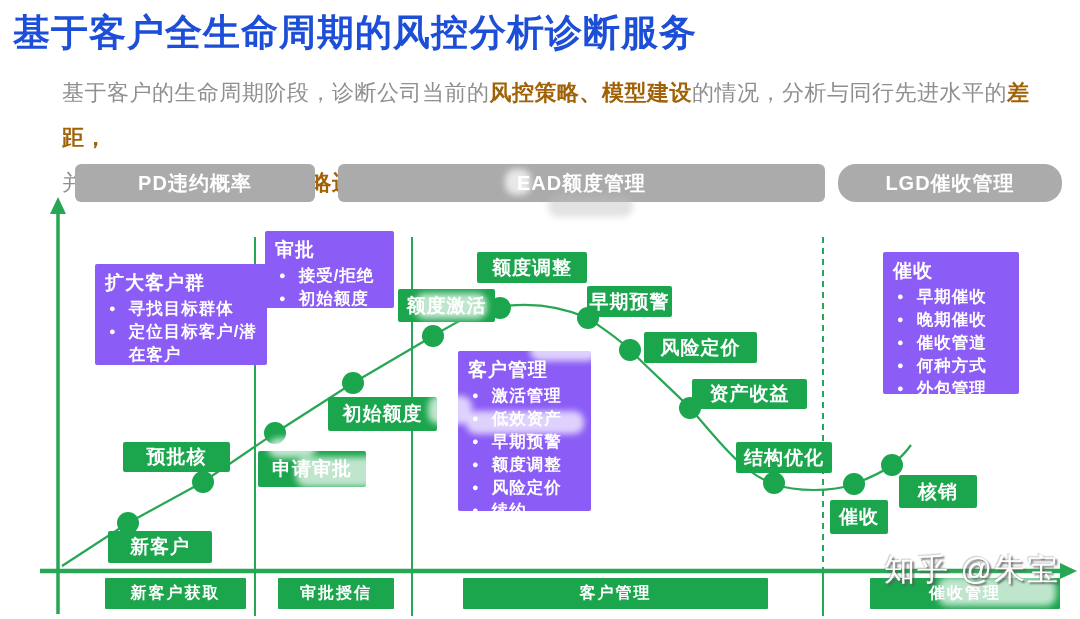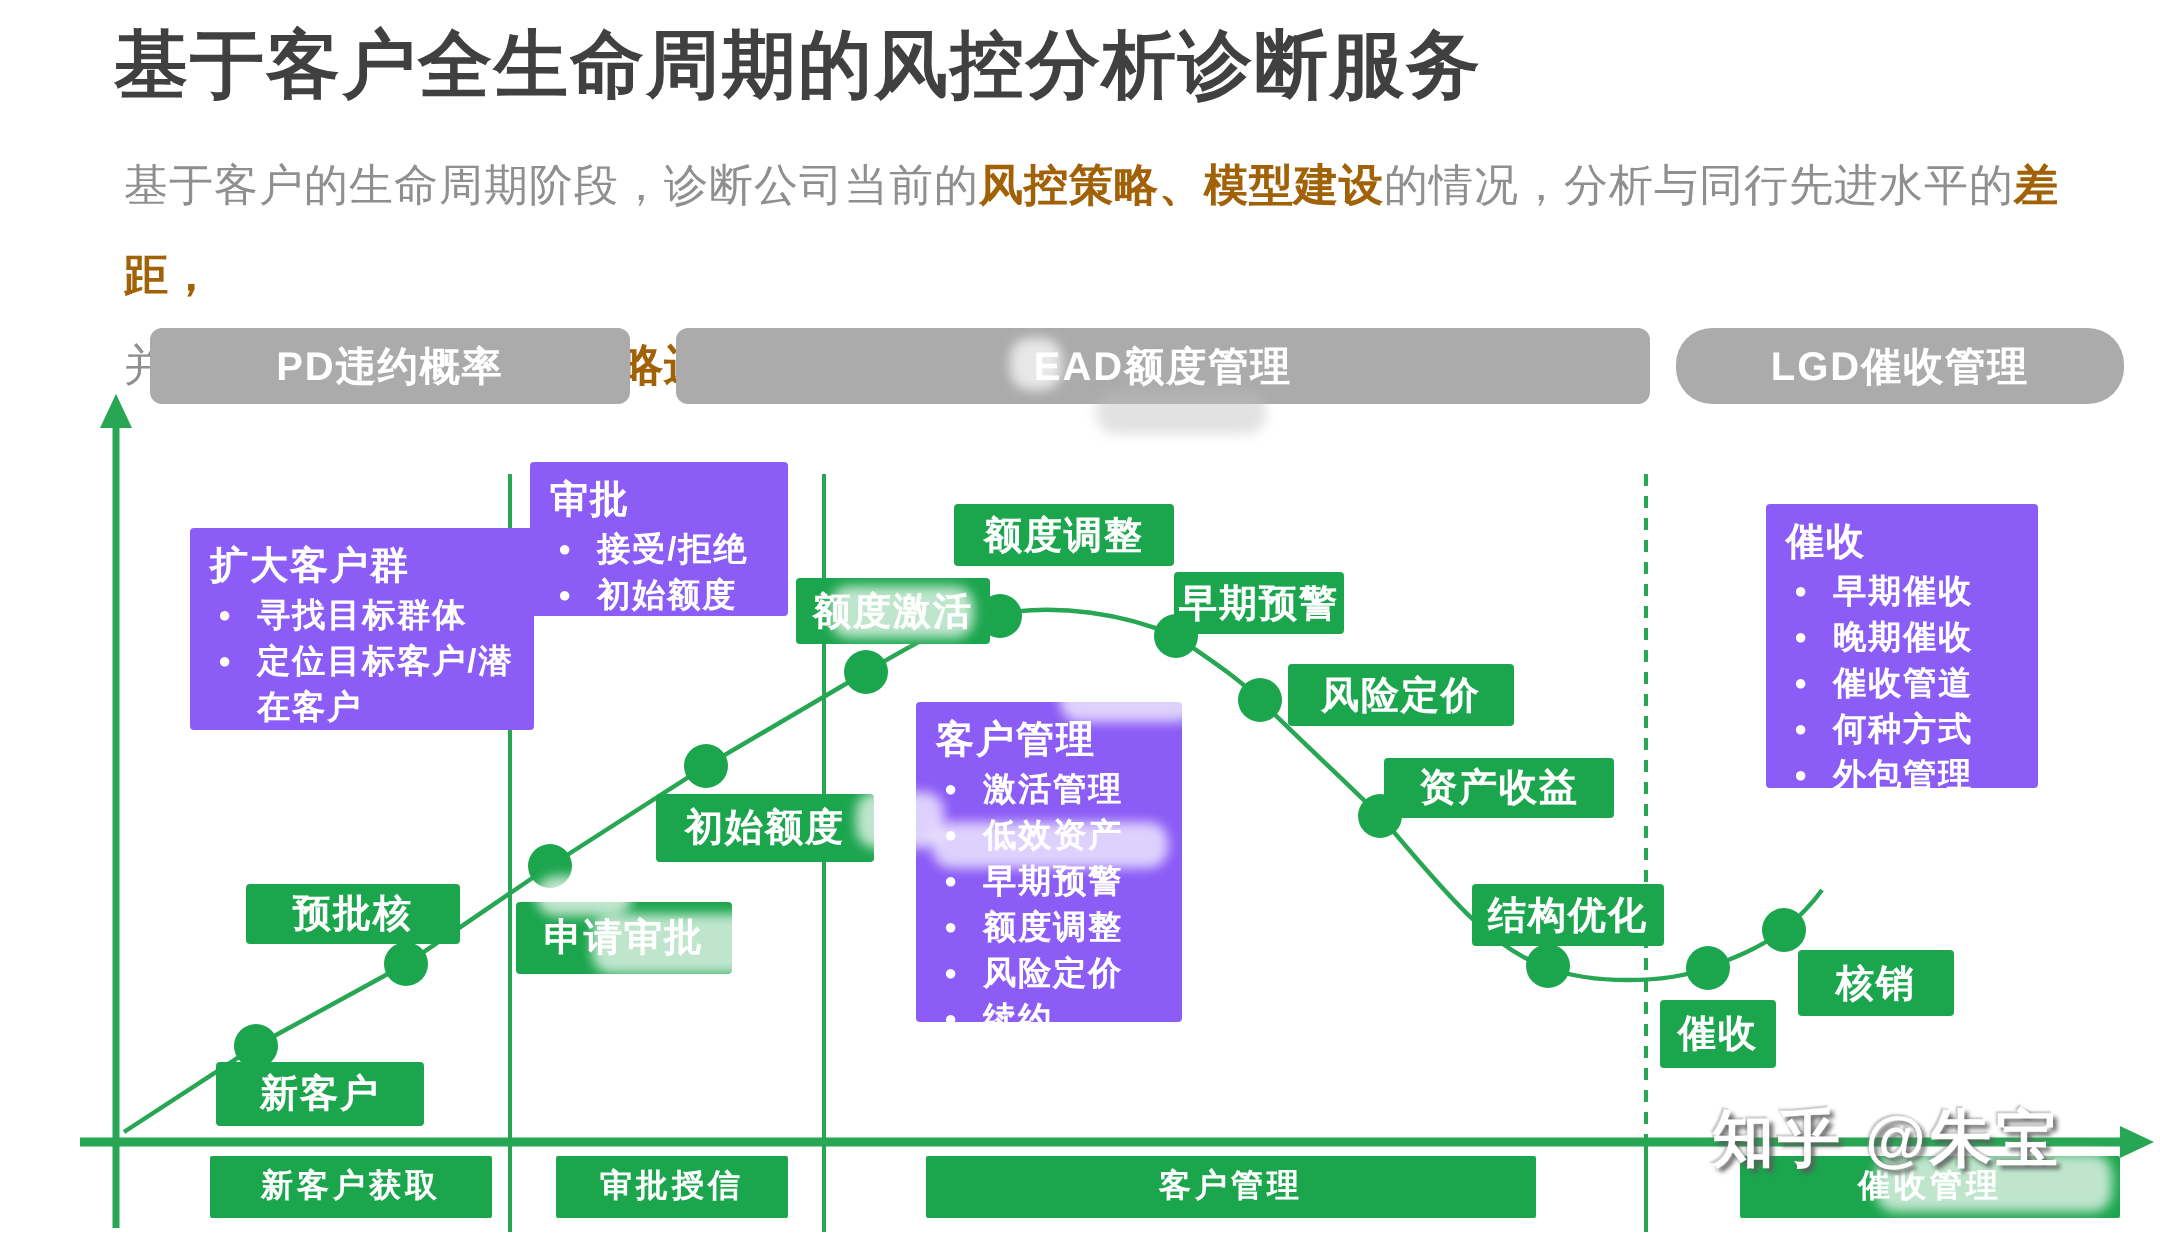--- a/index.html
+++ b/index.html
@@ -1,21 +1,21 @@
 <!DOCTYPE html>
 <html><head>
 <meta charset="utf-8">
 <style>
   html,body{margin:0;padding:0;background:#fff;}
   body{width:1080px;height:619px;position:relative;overflow:hidden;
        font-family:"Liberation Sans","DejaVu Sans",sans-serif;}
   #slide{position:absolute;inset:0;width:1080px;height:619px;background:#ffffff;}
 
   .title{position:absolute;left:13px;top:8px;font-size:37px;font-weight:bold;
-         color:#404040;letter-spacing:1px;white-space:nowrap;margin-left:44px;}
+         color:#1d4ed8;letter-spacing:1px;white-space:nowrap;}
   .subtitle{position:absolute;left:62px;top:70px;width:1005px;font-size:22px;
             color:#8f8f8f;line-height:45px;letter-spacing:0.5px;}
   .subtitle .hl{color:#a16207;font-weight:bold;}
 
   .stage-bar{position:absolute;top:164px;height:38px;background:#ababab;border-radius:6px;
              display:flex;align-items:center;justify-content:center;color:#fff;
              font-size:20px;font-weight:bold;letter-spacing:1px;}
 
   .gbox{position:absolute;background:#1ba54d;color:#fff;font-weight:bold;
         display:flex;align-items:center;justify-content:center;border-radius:2px;
@@ -28,21 +28,21 @@
   .panel li{display:flex;font-size:16.5px;font-weight:bold;letter-spacing:1px;line-height:23px;}
   .panel li .mark{flex:0 0 auto;font-size:11px;margin:0 12px 0 4px;line-height:23px;}
   .panel li .btxt{flex:1 1 auto;}
 
   .phase-bar{position:absolute;top:578px;height:31px;background:#1ba54d;color:#fff;
              display:flex;align-items:center;justify-content:center;font-size:16px;
              font-weight:bold;letter-spacing:2px;border-radius:1px;}
 
   svg{position:absolute;left:0;top:0;}
 
-  .watermark{position:absolute;left:856px;top:549px;font-size:31px;font-weight:bold;
+  .watermark{position:absolute;left:884px;top:549px;font-size:31px;font-weight:normal;
              color:#ffffff;letter-spacing:2px;white-space:nowrap;z-index:9;
              text-shadow:2px 2px 2px rgba(90,90,90,.85),-1px -1px 1px rgba(120,120,120,.4);}
 
   .smudge{position:absolute;background:rgba(255,255,255,.72);filter:blur(3px);
           border-radius:10px;z-index:8;}
   .smudge.gray{background:rgba(190,190,190,.45);}
 </style>
 </head>
 <body>
 

